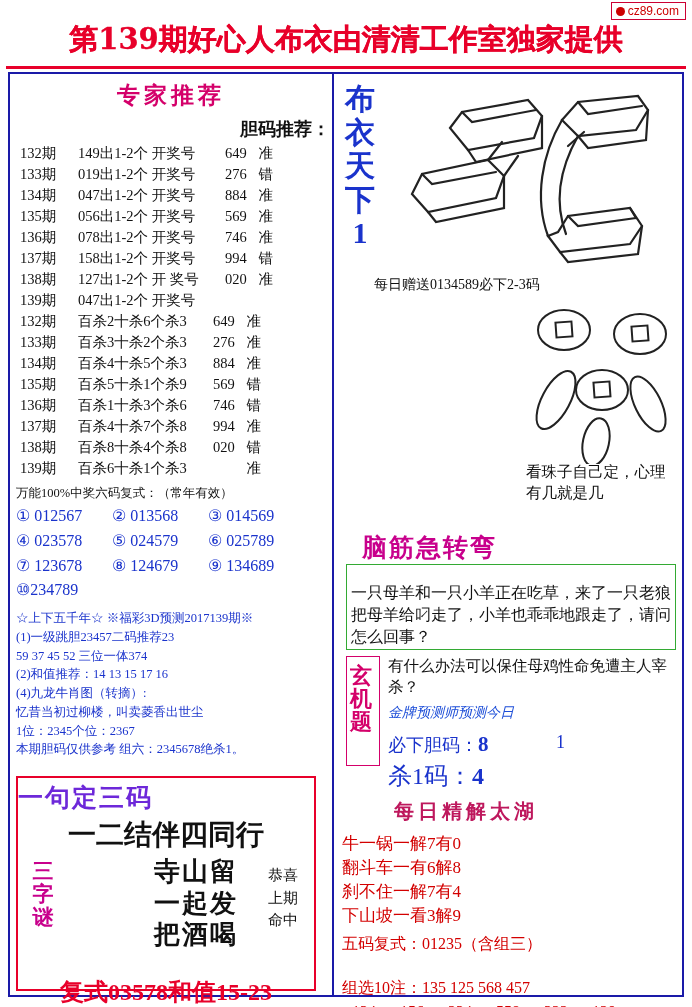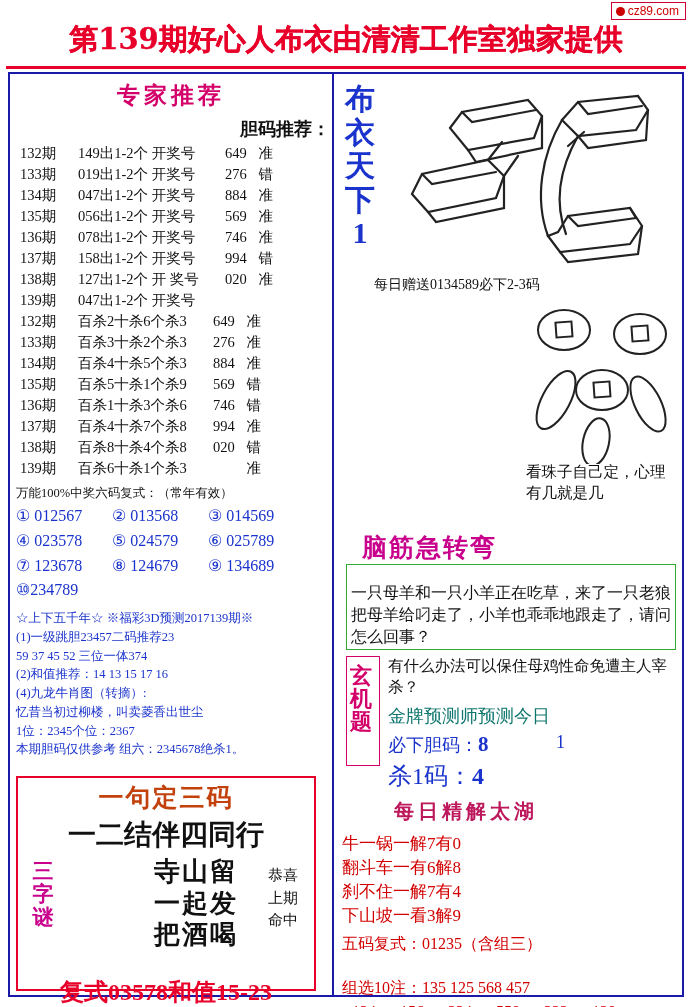--- a/index.html
+++ b/index.html
@@ -48,21 +48,21 @@
   td.c-num{width:44px;text-align:right;padding-right:6px;}
   td.c-res{width:30px;text-align:center;}
   .blueblk{font-size:12.5px;color:#1a33cc;line-height:1.5;margin-left:4px;}
 
   .sixtitle{font-size:12.5px;color:#111;margin:6px 0 2px 4px;}
   .sixgrid{font-size:16px;color:#1a33cc;margin-left:4px;line-height:1.55;}
   .sixgrid span.cell{display:inline-block;width:96px;}
 
   
   .ydsm{position:absolute;left:4px;top:700px;width:300px;height:215px;border:2px solid #e8002a;box-sizing:border-box;}
-  .ydsm h3{margin:3px 0 0 0;text-align:center;font-size:25px;font-weight:bold;color:#c2410c;letter-spacing:2px;}
+  .ydsm h3{margin:3px 0 0 0;text-align:left;font-size:25px;font-weight:bold;color:#6d28d9;letter-spacing:2px;}
   .ydsm .l2{text-align:center;font-size:28px;color:#111;margin-top:2px;font-weight:bold;}
   .ydsm .inner{position:relative;height:120px;}
   .sanzimi{position:absolute;left:4px;top:6px;width:42px;font-size:21px;color:#c8008c;line-height:1.1;text-align:center;font-weight:bold;}
   .poem{position:absolute;left:52px;top:2px;width:168px;text-align:right;}
   .poem div{font-size:26px;font-weight:bold;color:#111;line-height:1.22;letter-spacing:2px;}
   .gxsq{position:absolute;right:6px;top:10px;width:50px;font-size:15px;color:#111;line-height:1.5;text-align:center;}
   .ydsm .foot{text-align:center;font-size:24px;font-weight:bold;color:#e8002a;margin-top:2px;}
 
   
   .byty{position:absolute;left:0px;top:6px;width:52px;text-align:center;
@@ -78,21 +78,21 @@
   .coinnote{position:absolute;left:192px;top:386px;font-size:15.5px;color:#111;line-height:1.35;}
 
   .njjzw{position:absolute;left:28px;top:455px;font-size:25px;font-weight:bold;color:#c8008c;letter-spacing:2px;}
   .njbox{position:absolute;left:12px;top:488px;width:330px;height:86px;border:1.5px solid #33aa33;box-sizing:border-box;padding:17px 4px;}
   .njbox p{margin:0;font-size:16px;color:#111;line-height:1.38;}
 
   .xjtQ{position:absolute;left:12px;top:580px;width:330px;}
   .xjt-label{position:absolute;left:0px;top:8px;width:30px;text-align:center;font-size:22px;font-weight:bold;color:#d4006a;line-height:1.05;border:none;}
   .xjt-box{position:absolute;left:0px;top:0px;width:34px;height:110px;border:1.5px solid #d4006a;box-sizing:border-box;}
   .xjt-text{position:absolute;left:42px;top:0px;width:288px;font-size:15.5px;color:#111;line-height:1.35;}
-  .goldline{position:absolute;left:42px;top:48px;width:290px;font-size:18px;color:#0f766e;}
+  .goldline{position:absolute;left:42px;top:48px;width:290px;font-size:14px;color:#1d4ed8;font-style:italic;}
   .dm{position:absolute;left:42px;top:76px;font-size:18px;color:#1a33cc;}
   .dm b{font-size:21px;}
   .dm .right{position:absolute;left:168px;top:0;}
   .sha{position:absolute;left:42px;top:104px;font-size:24px;color:#1a33cc;}
 
   .mrjj{position:absolute;left:60px;top:722px;font-size:20px;font-weight:bold;color:#be185d;letter-spacing:4px;}
   .riddles{position:absolute;left:8px;top:756px;font-size:17px;color:#d30000;line-height:1.42;}
   .tail{position:absolute;left:8px;top:856px;font-size:16px;color:#d30000;line-height:1.45;}
   .nums{position:absolute;left:8px;top:900px;font-size:16px;color:#d30000;line-height:1.5;}
   .nums .g{display:inline-block;width:44px;text-align:center;}

